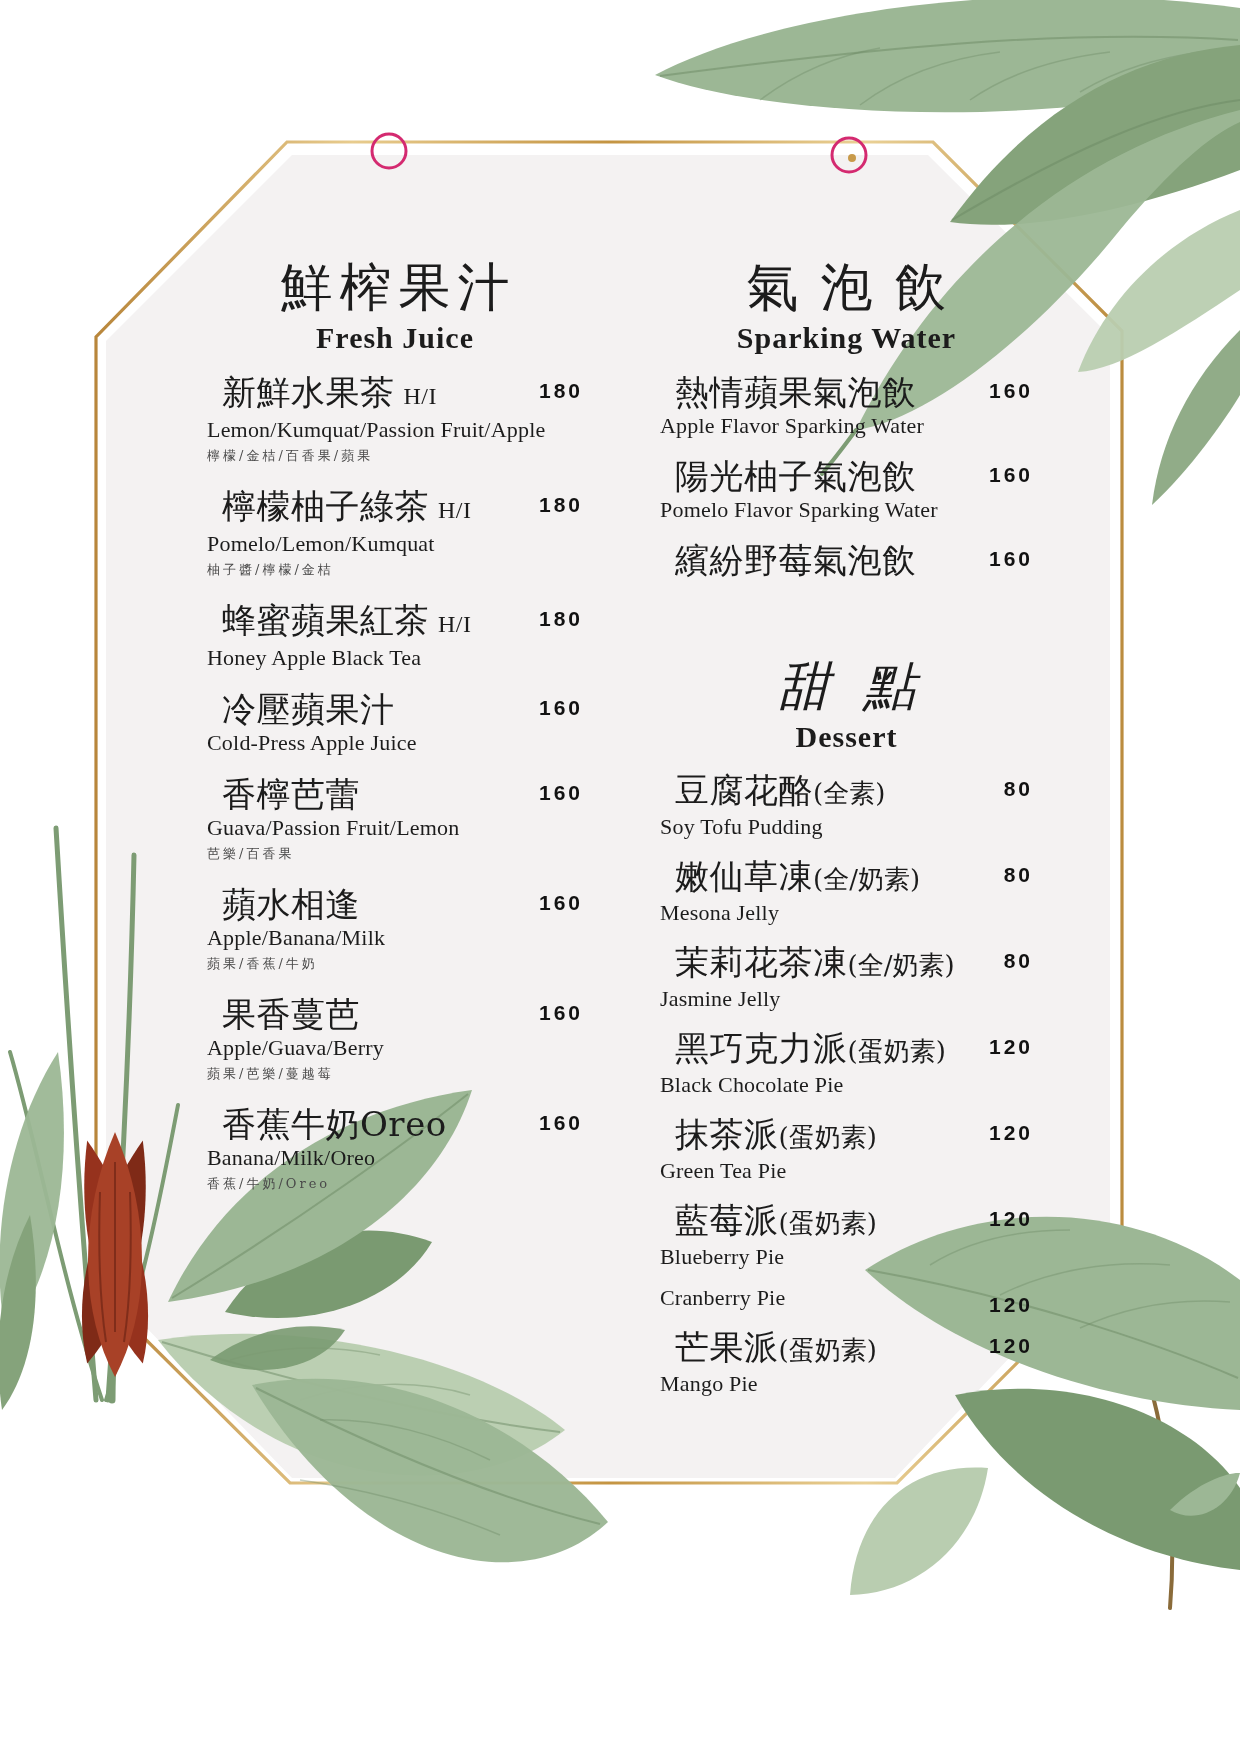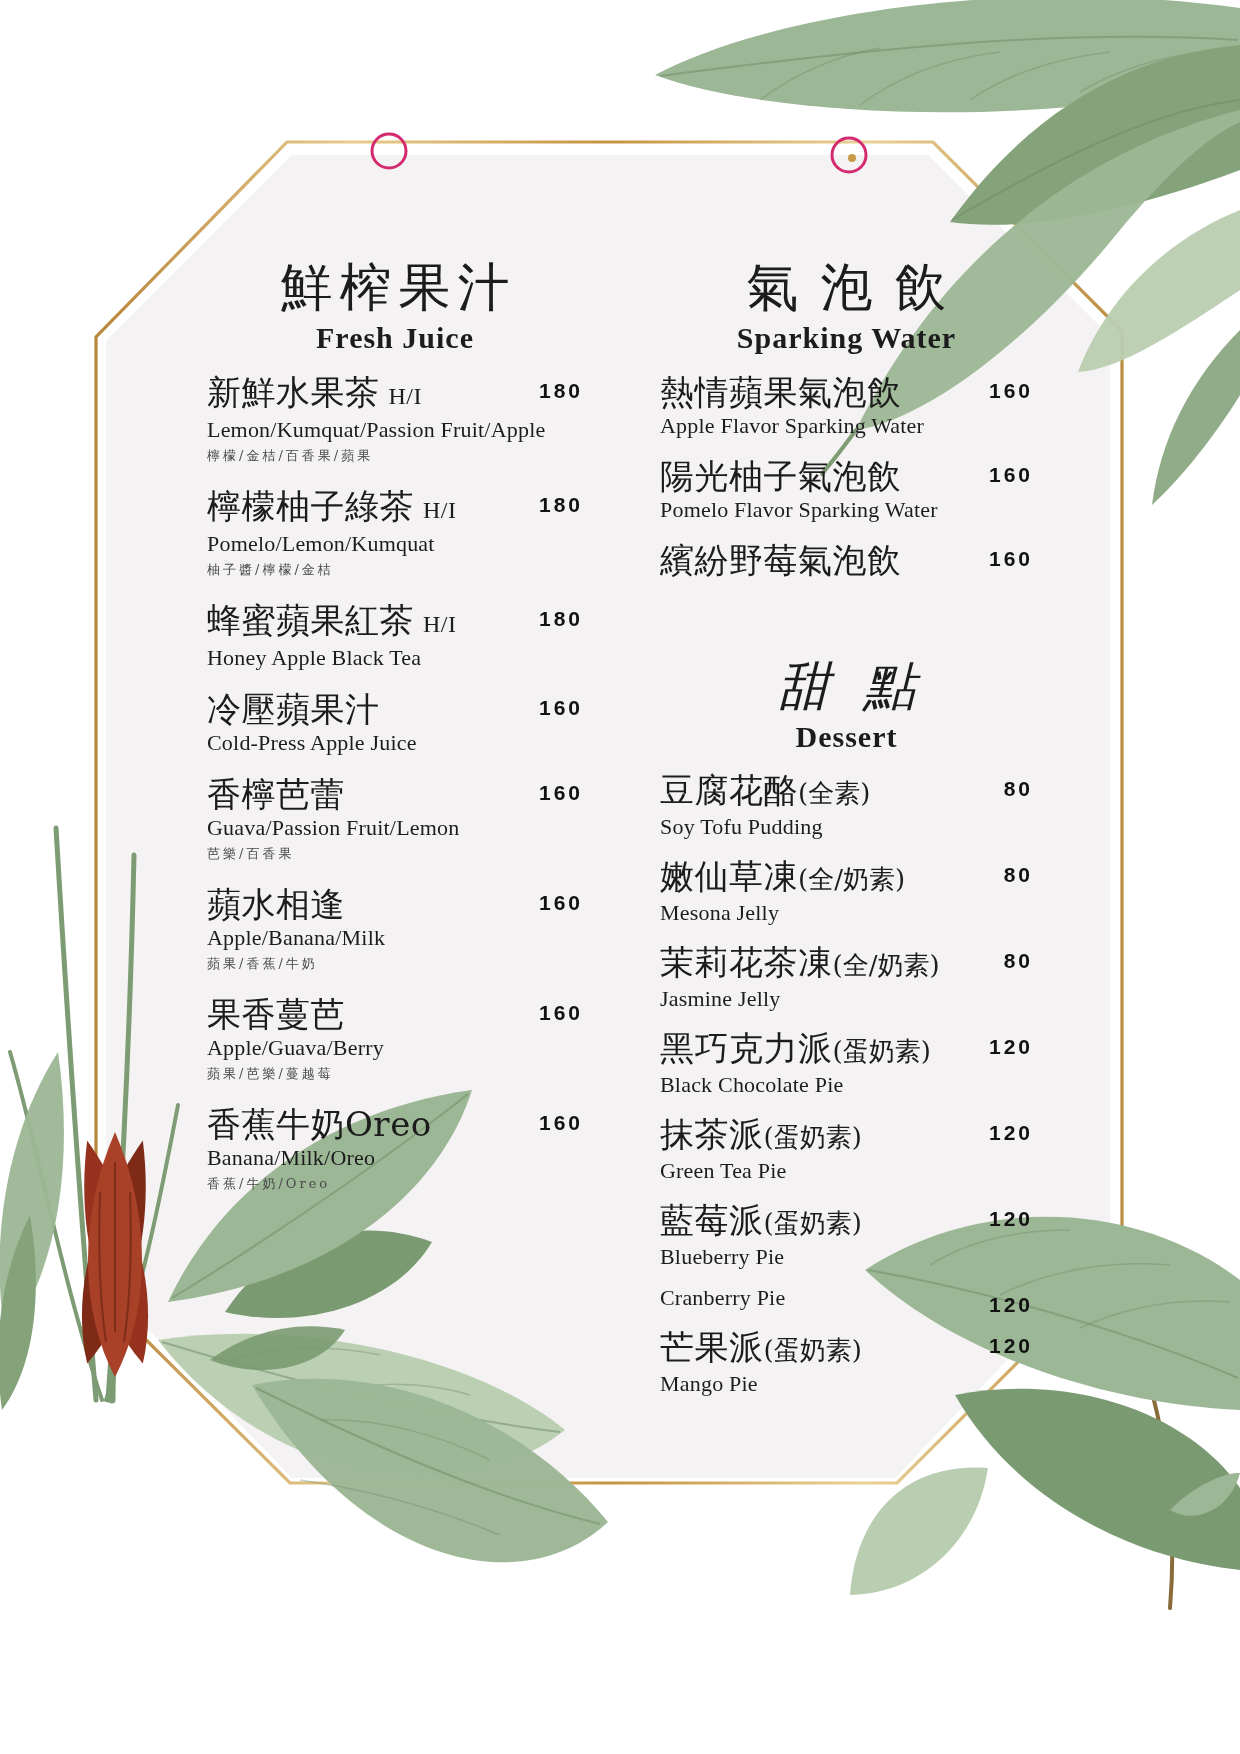--- a/index.html
+++ b/index.html
@@ -38,21 +38,21 @@
           margin-top:3px;letter-spacing:1px;}
 
   .col{position:absolute;z-index:4;}
   .col-left{left:207px;top:371px;width:376px;}
   .col-drinks{left:660px;top:371px;width:373px;}
   .col-desserts{left:660px;top:769px;width:373px;}
   .item{position:relative;}
   .col-left .item{margin-bottom:17px;}
   .col-drinks .item{margin-bottom:16px;}
   .col-desserts .item{margin-bottom:15px;}
-  .item-head{font-size:34px;line-height:42px;letter-spacing:.5px;white-space:nowrap;}
+  .item-head{font-size:34px;line-height:42px;letter-spacing:.5px;white-space:nowrap;margin-left:15px;}
   .suffix{font-family:"Liberation Serif",serif;font-size:24px;margin-left:9px;letter-spacing:.5px;}
   .paren{font-size:26px;letter-spacing:0;}
   .price{position:absolute;right:0;top:8px;font-family:"Liberation Sans","DejaVu Sans",sans-serif;
          font-weight:bold;font-size:21px;letter-spacing:3px;color:#121212;}
   .desc-en{font-family:"Liberation Serif",serif;font-size:22px;line-height:26px;letter-spacing:.2px;}
   .desc-zh{font-size:13px;line-height:24px;letter-spacing:3px;color:var(--desc-muted);margin-top:1px;}
 </style>
 </head>
 <body>
 

